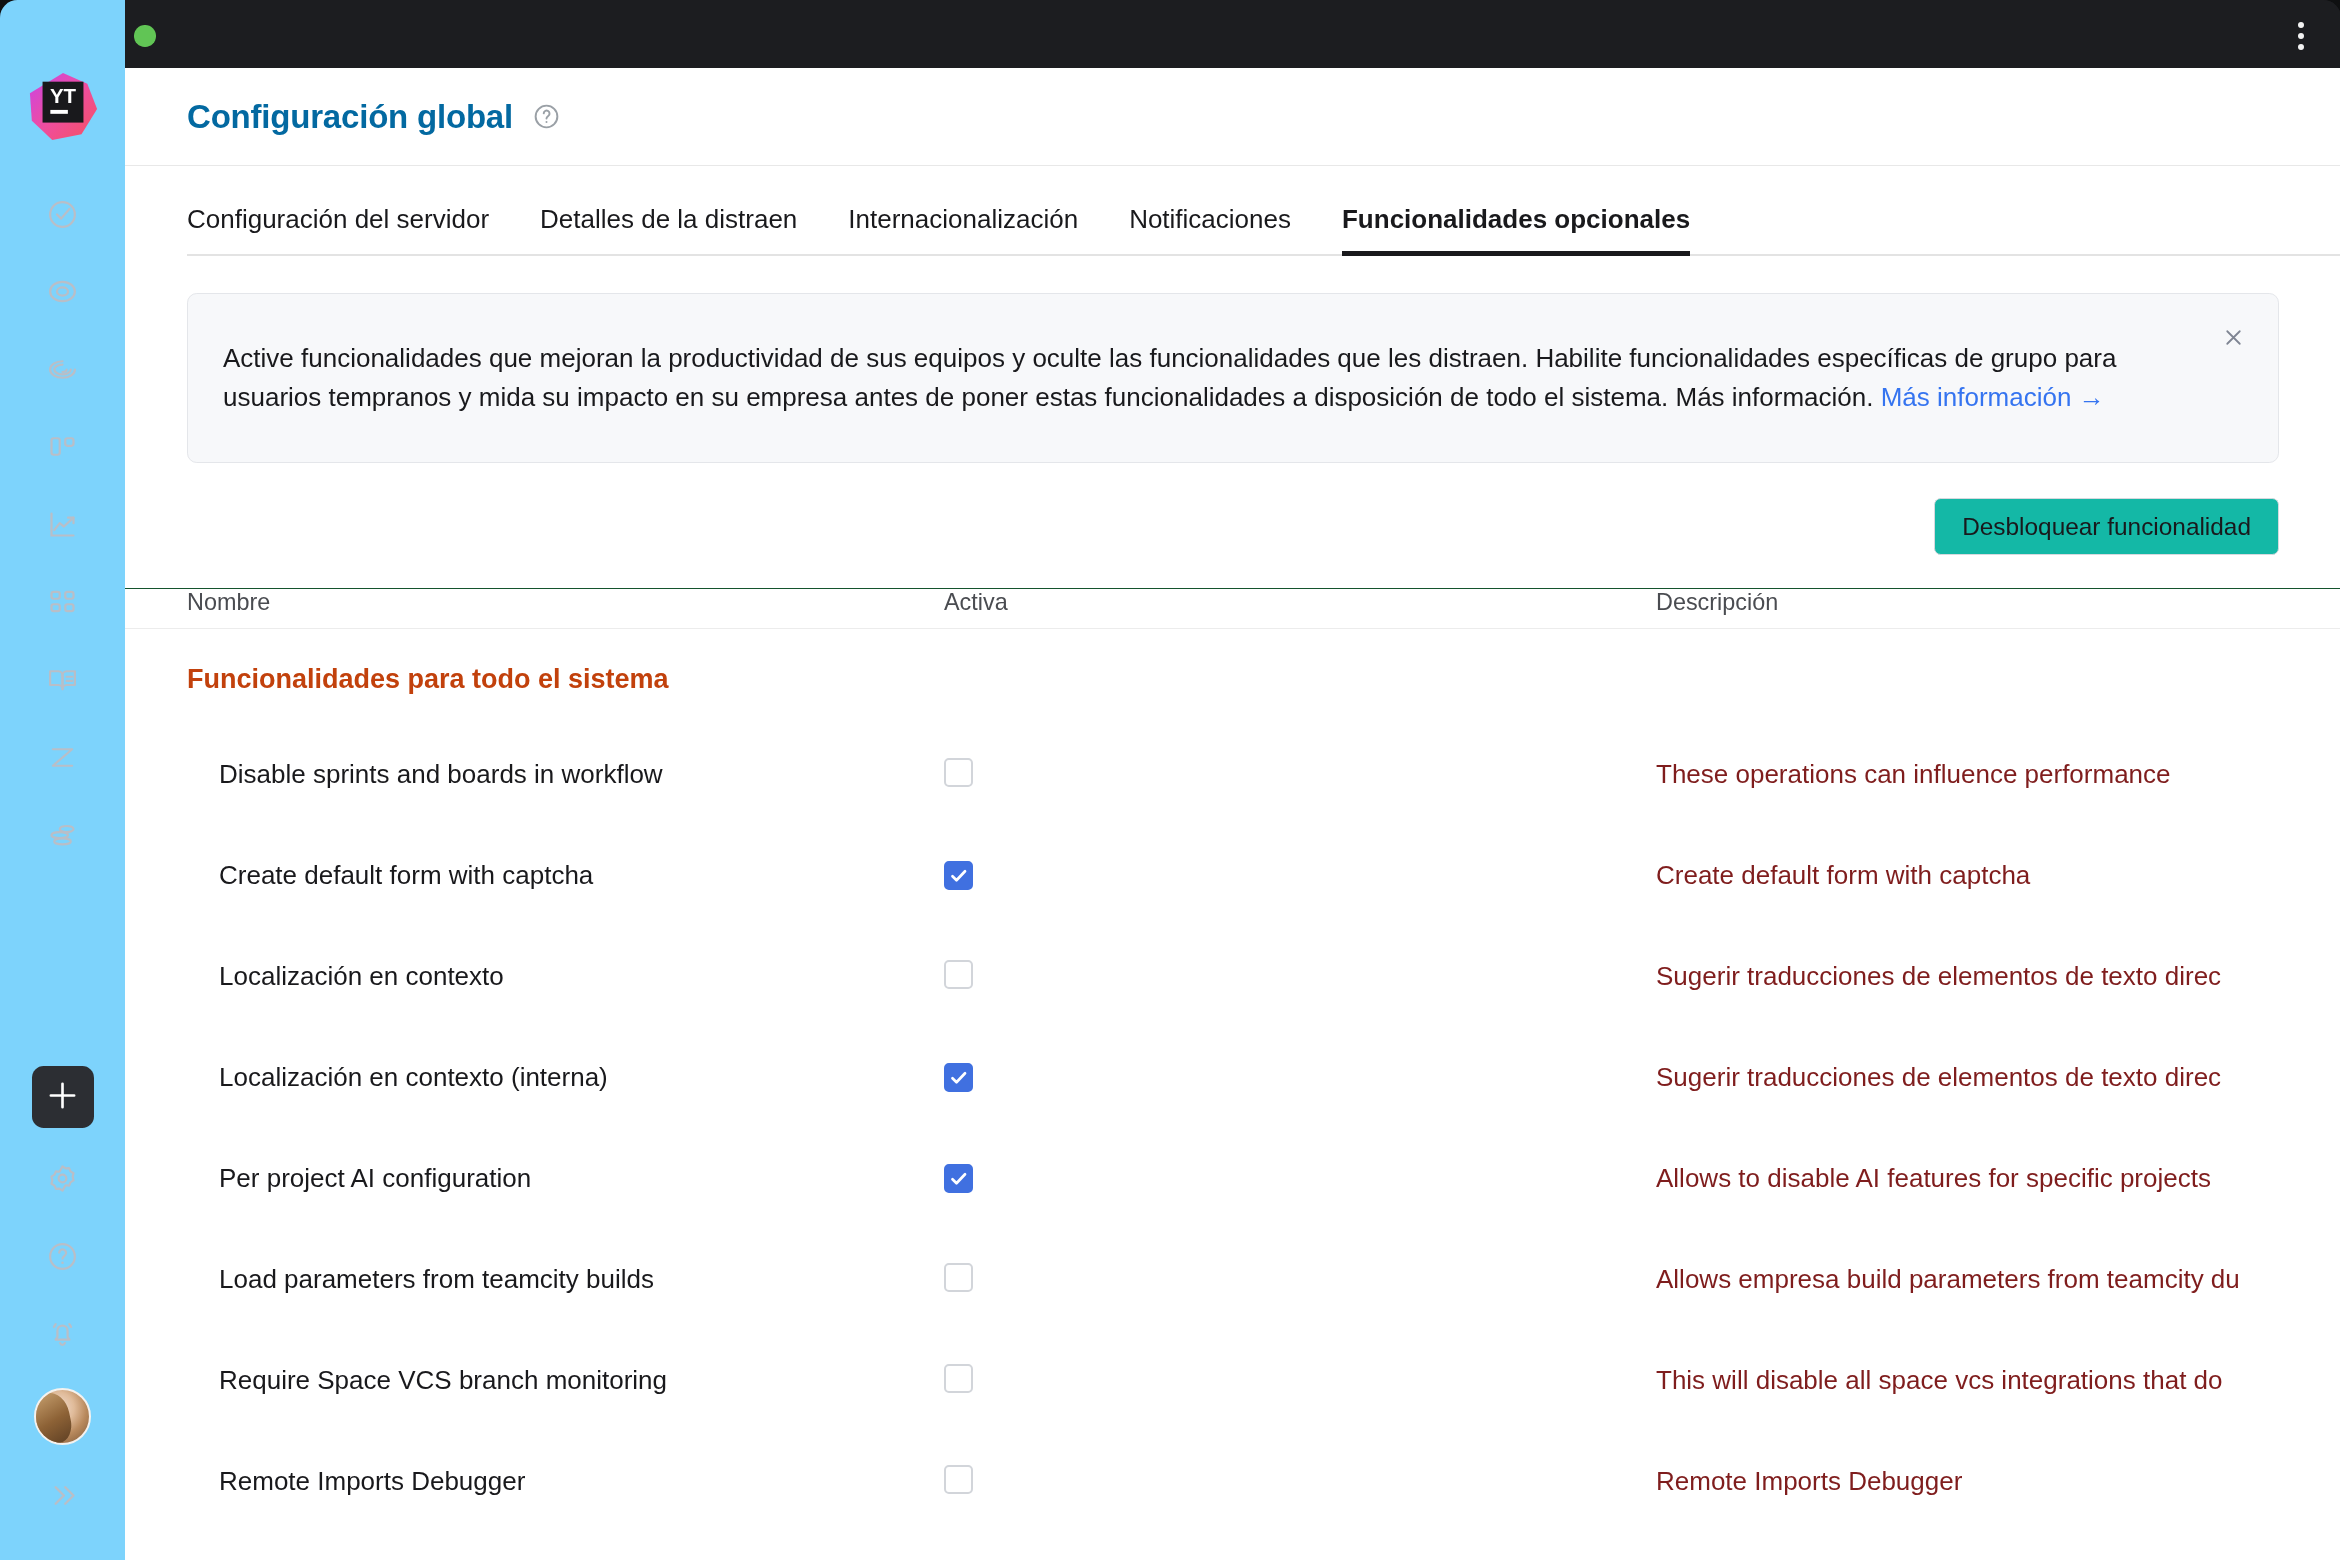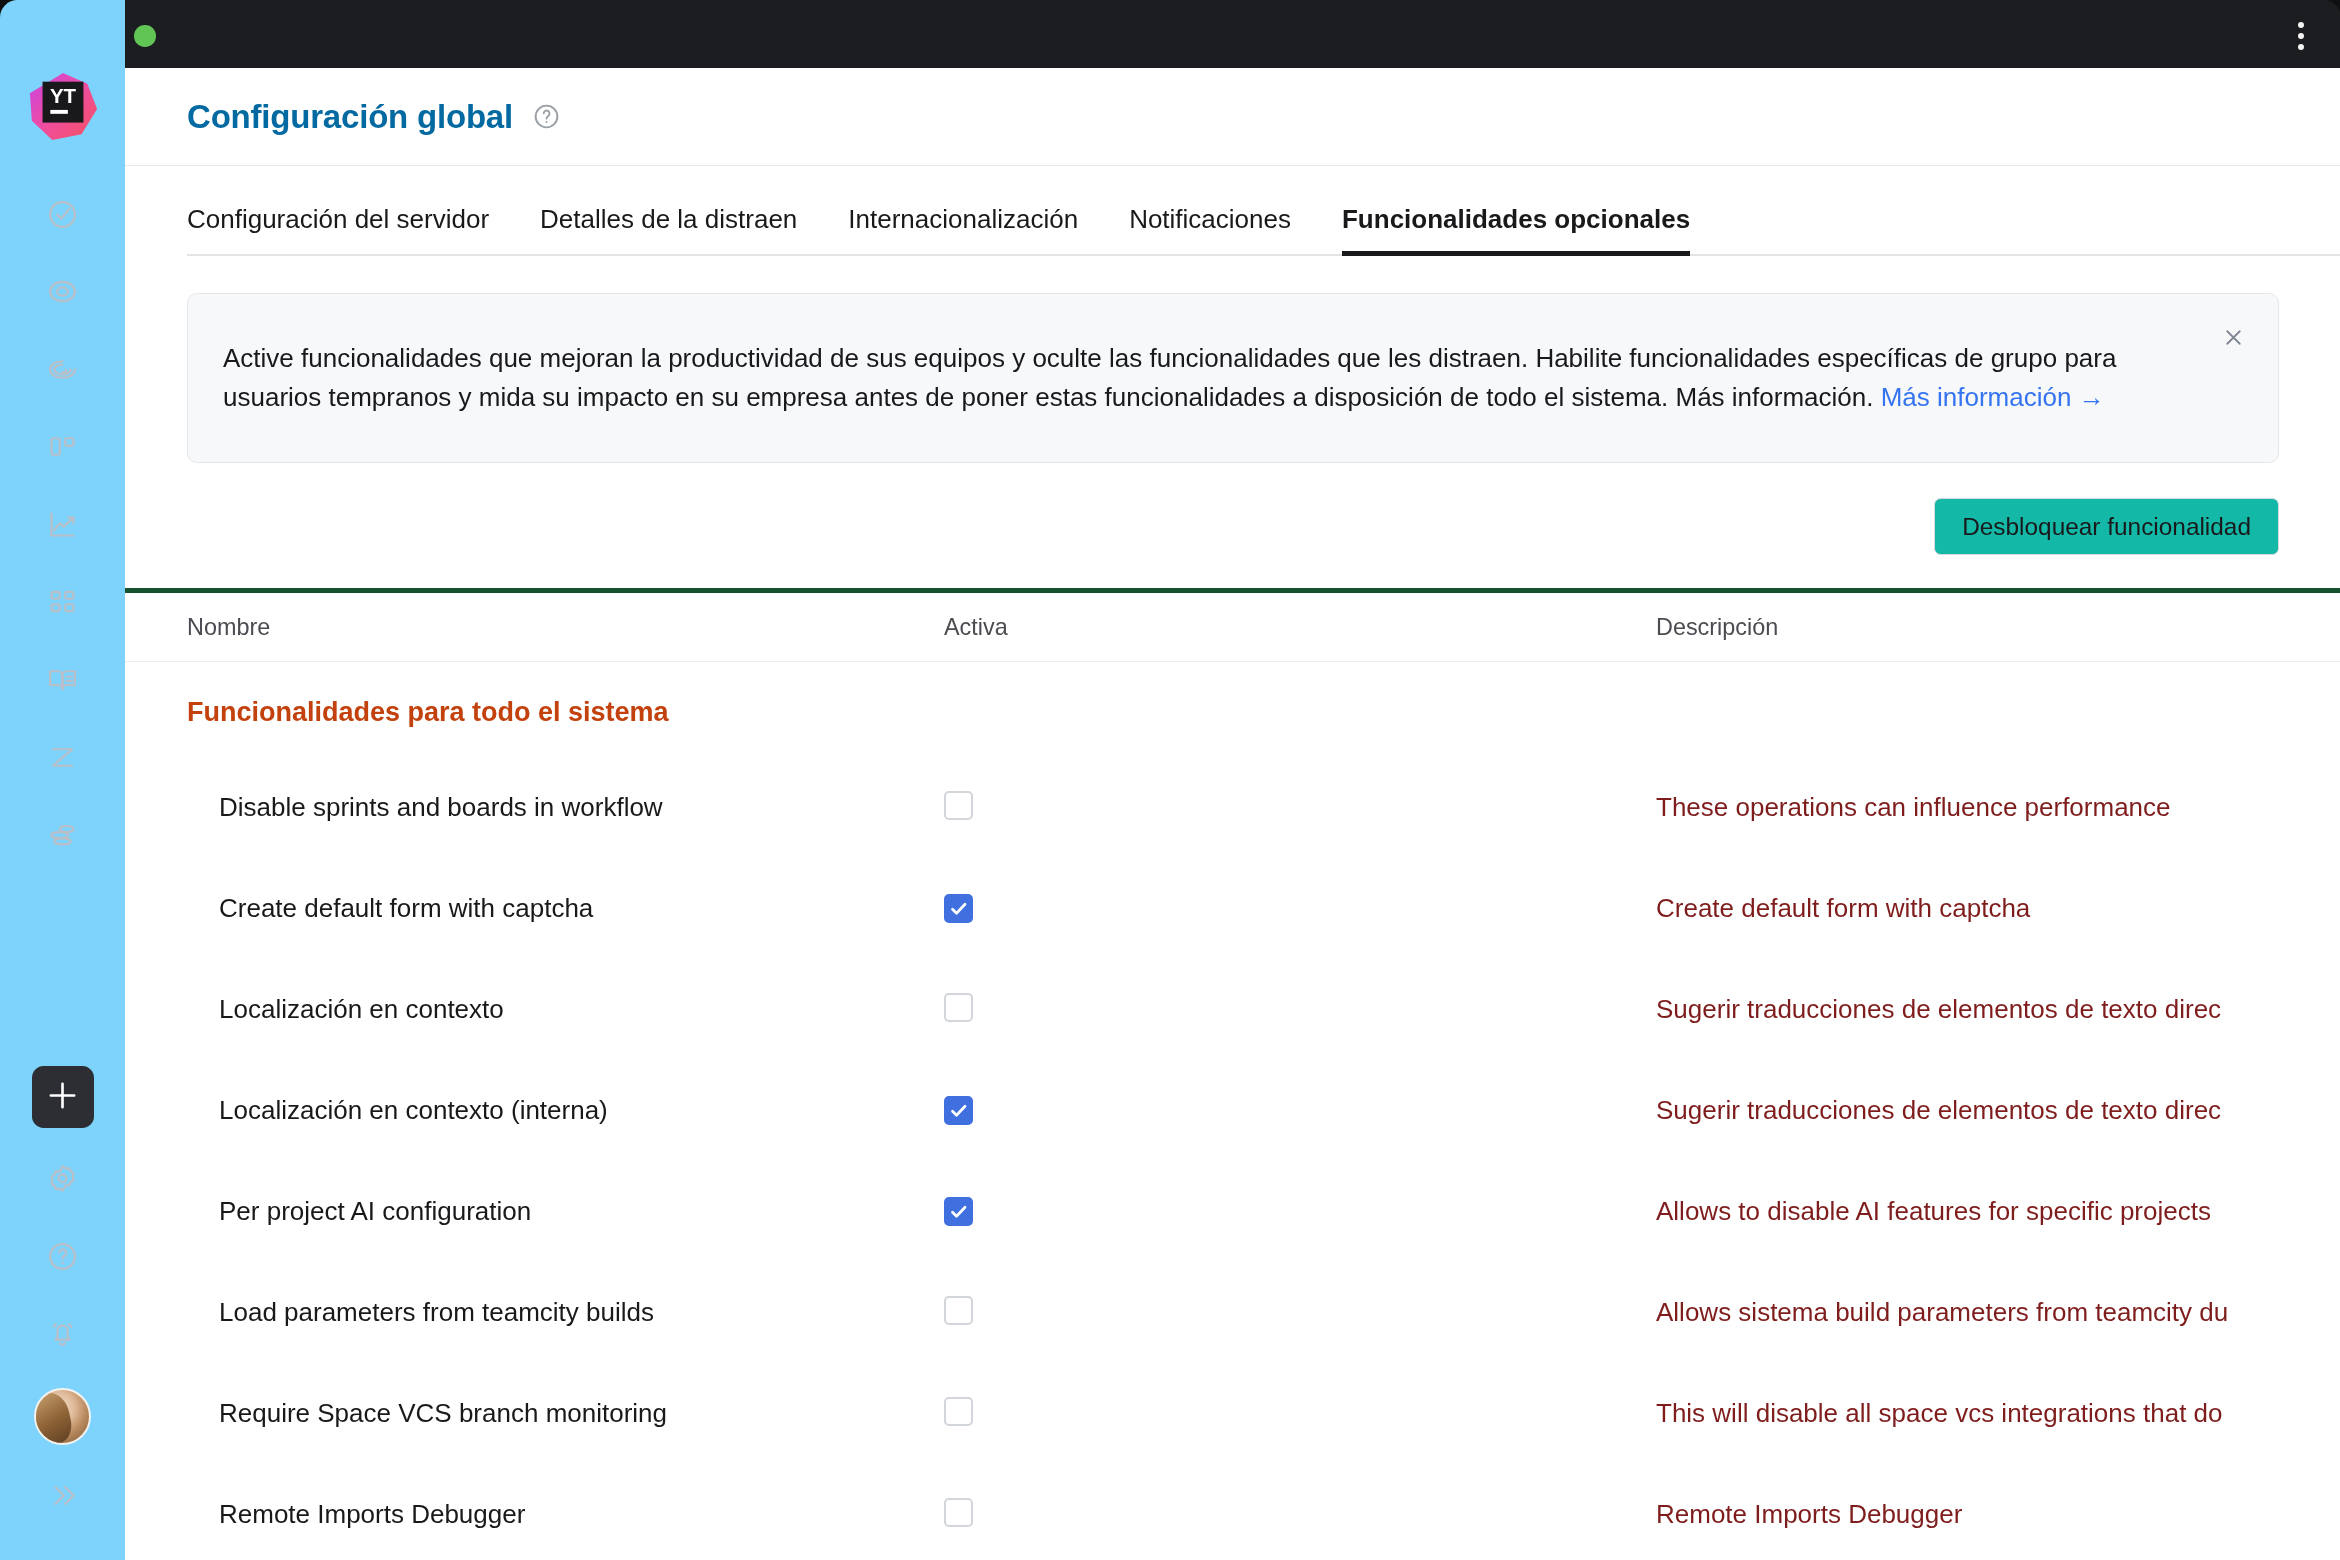--- a/index.html
+++ b/index.html
@@ -154,23 +154,23 @@
     border-radius: 6.8px;
     padding: 13.7px 27px;
     font-size: 24.4px; color: #19191c;
     font-family: "Liberation Sans", sans-serif;
   }
 
   
   .table { margin-top: 33px; }
   .thead {
     display: flex;
-    border-top: 5px solid #14532d;
+    border-top: 1px solid #14532d;
     border-bottom: 1px solid #ececec;
-    height: 74px; align-items: center;
+    height: 41px; align-items: flex-start;
   }
   .col-name   { width: 819px; padding-left: 62px; }
   .col-active { width: 712px; }
   .col-desc   { flex: 1 1 auto; }
   .th { font-size: 23.4px; color: #4a4c51; }
 
   .group-title {
     padding: 35px 0 29px 62px;
     font-size: 27px; font-weight: bold; color: #c2410c;
   }
@@ -433,21 +433,21 @@
               <svg width="21.5" height="21.5" viewBox="0 0 24 24" fill="none" stroke="#ffffff" stroke-width="3">
                 <path d="M5 12.5l4.5 4.5L19 7" stroke-linecap="round" stroke-linejoin="round"></path>
               </svg>
             </span></div>
         <div class="col-desc"><span class="cell-desc">Allows to disable AI features for specific projects</span></div>
       </div>
 
       <div class="row">
         <div class="col-name"><span class="cell-name">Load parameters from teamcity builds</span></div>
         <div class="col-active"><span class="cbx"></span></div>
-        <div class="col-desc"><span class="cell-desc">Allows sistema build parameters from teamcity du</span></div>
+        <div class="col-desc"><span class="cell-desc">Allows empresa build parameters from teamcity du</span></div>
       </div>
 
       <div class="row">
         <div class="col-name"><span class="cell-name">Require Space VCS branch monitoring</span></div>
         <div class="col-active"><span class="cbx"></span></div>
         <div class="col-desc"><span class="cell-desc">This will disable all space vcs integrations that do</span></div>
       </div>
 
       <div class="row">
         <div class="col-name"><span class="cell-name">Remote Imports Debugger</span></div>

